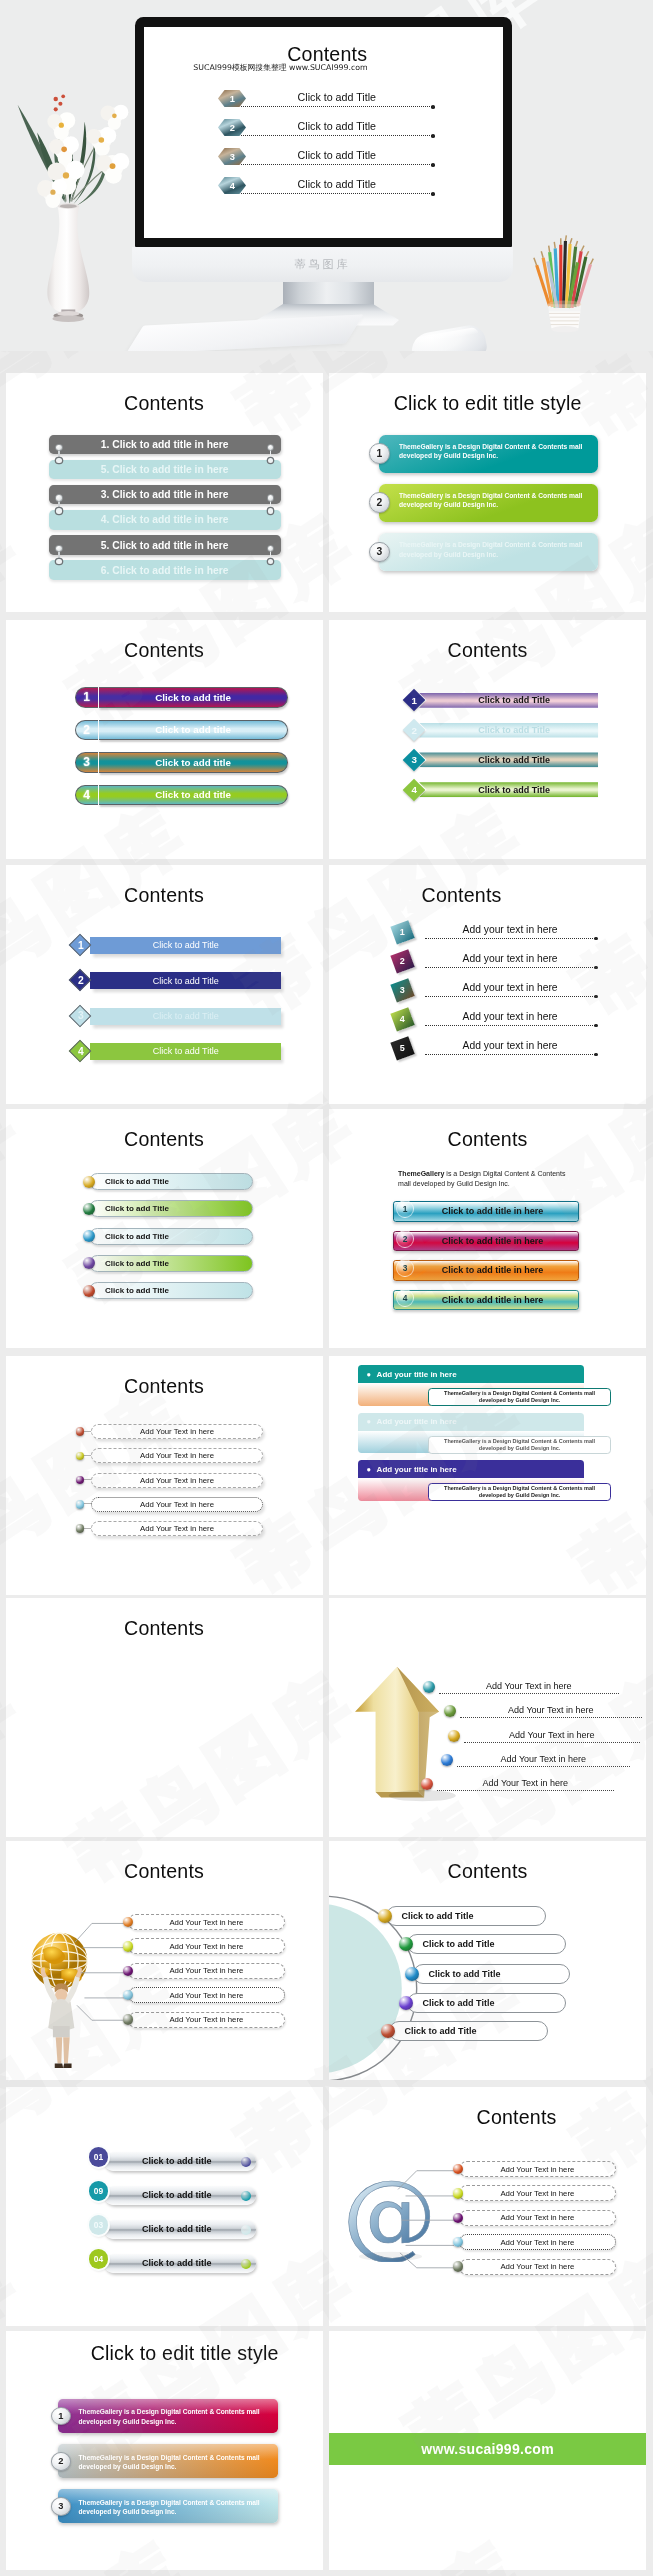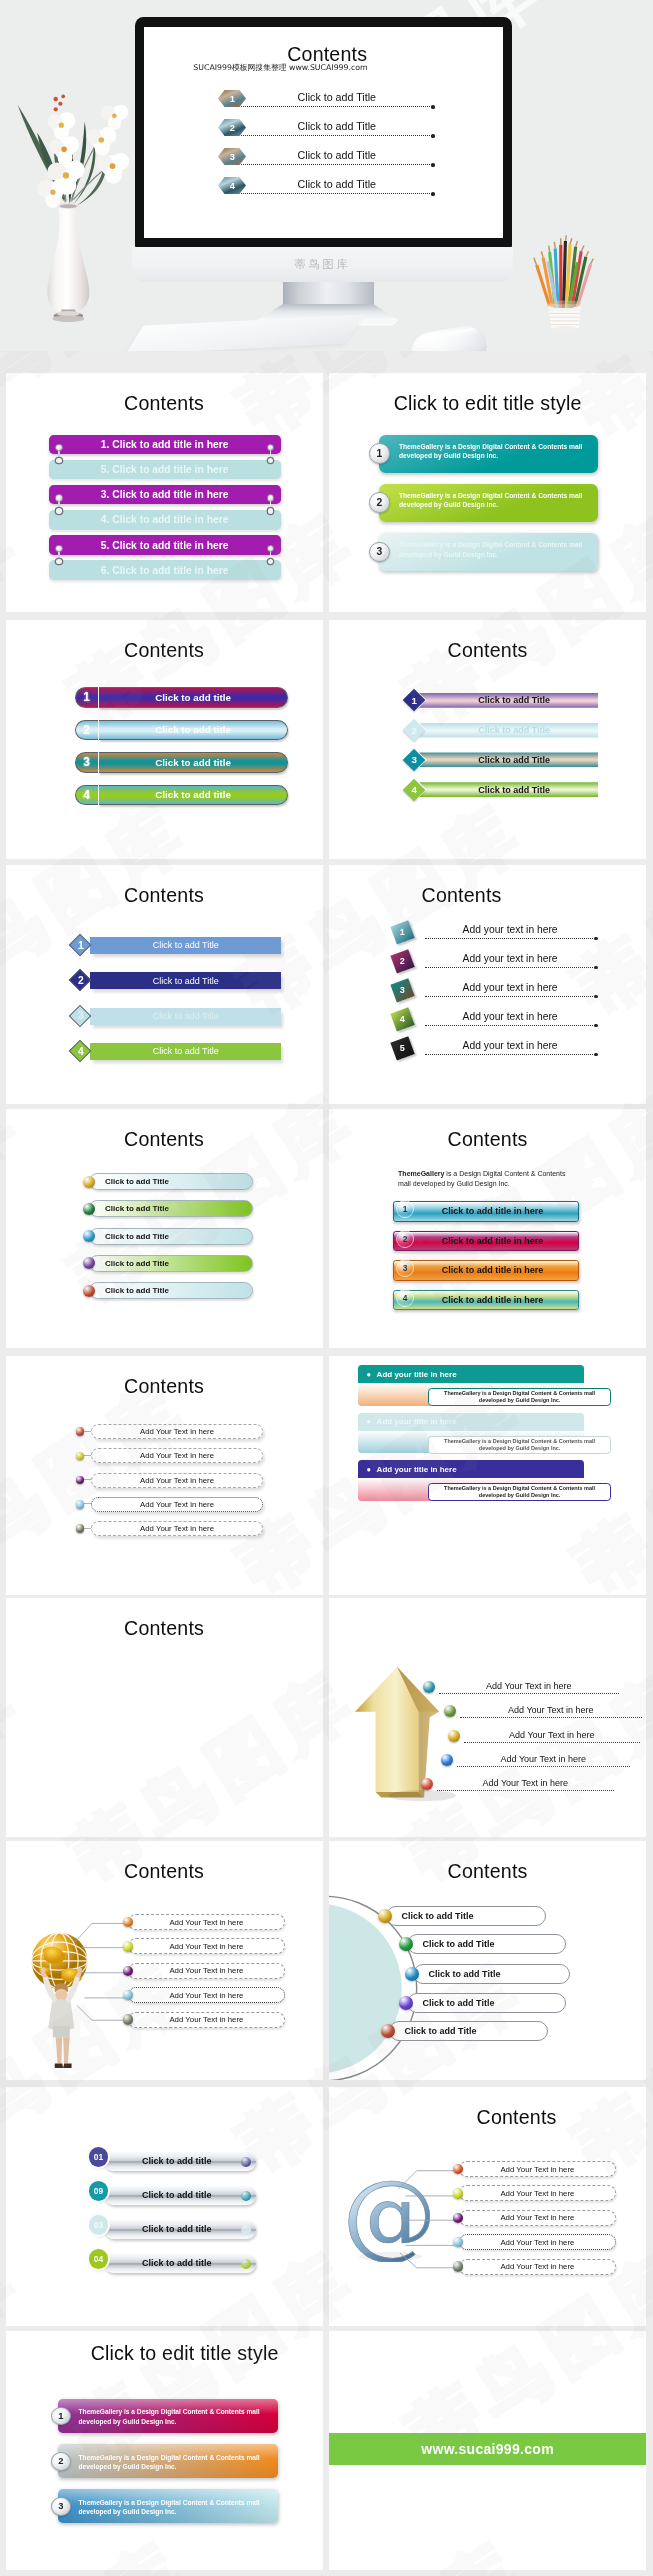--- a/index.html
+++ b/index.html
@@ -62,21 +62,21 @@
   .cwm{position:absolute;color:transparent;font-weight:700;white-space:nowrap;
        pointer-events:none;user-select:none;font-family:"DejaVu Sans",sans-serif;font-size:69px;
        letter-spacing:11.2px;transform:rotate(-33deg);transform-origin:0 0;
        -webkit-text-stroke:4.7px rgba(150,150,160,.06)}
 
   
   .s1{margin:20.5px 0 0 43px;width:232px;position:relative}
   .s1 .bar{height:19.6px;border-radius:4.7px;display:flex;align-items:center;justify-content:center;
            color:#fff;font-weight:700;font-size:10.3px;margin-bottom:5.6px;position:relative;
            box-shadow:0.9px 1.9px 2.8px rgba(0,0,0,.18)}
-  .s1 .on{background:#a21caf}
+  .s1 .on{background:#737373}
   .s1 .off{background:#b9dfe0;color:#e8f6f6;box-shadow:0.9px 1.9px 2.8px rgba(0,0,0,.10)}
   .s1 .pin{position:absolute;width:5.6px;height:5.6px;border-radius:50%;z-index:4}
   .s1 .pinL{left:7.5px} .s1 .pinR{right:7.5px}
   .s1 .bead{background:radial-gradient(circle at 35% 30%,#ffffff 0%,#e6e9ea 55%,#b0b6b9 100%);
             box-shadow:0 0 0 0.7px #9aa0a3}
   .s1 .ring{background:#eef3f4;box-shadow:0 0 0 1.3px #6e7477}
   .s1 .rod{position:absolute;width:1.5px;height:15px;z-index:3;
            background:linear-gradient(90deg,#b5babd,#e9ecee,#b5babd)}
   .s1 .rodL{left:9.5px} .s1 .rodR{right:9.5px}
 

